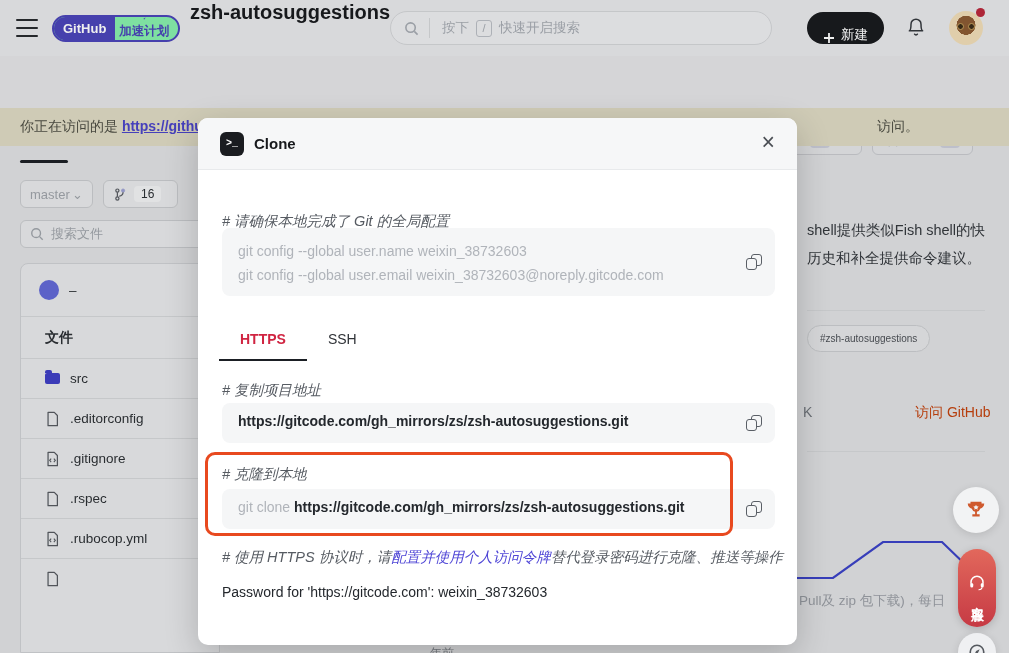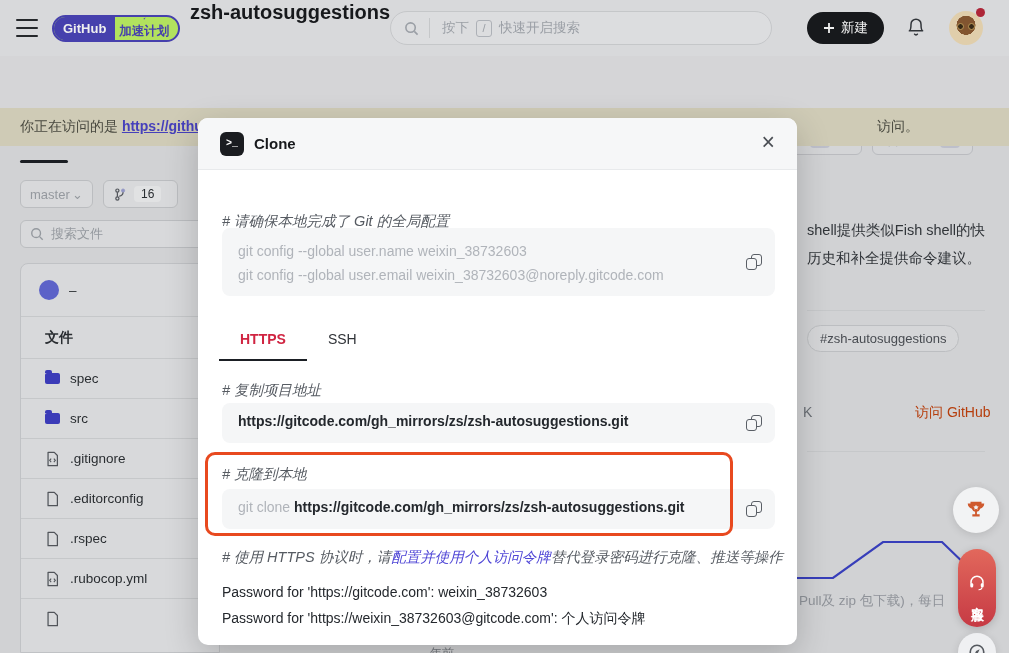--- a/index.html
+++ b/index.html
@@ -4,30 +4,30 @@
 <style>
   * { margin:0; padding:0; box-sizing:border-box; }
   html,body { width:1009px; height:653px; }
   body { font-family:"Liberation Sans","DejaVu Sans",sans-serif; background:#dfe0e2; position:relative; overflow:hidden; color:#26292d; }
   .abs { position:absolute; }
 
   
   .topnav { left:0; top:0; width:1009px; height:56px; background:#e7e8ea; }
   .hamburger { left:16px; top:19px; width:22px; height:18px; display:flex; flex-direction:column; justify-content:space-between; cursor:pointer; }
   .hamburger span { display:block; height:2.4px; background:#26292d; border-radius:2px; }
-  .gh-badge { left:52px; top:15px; height:27px; display:flex; align-items:stretch; border:2px solid #4a43b8; border-radius:14px; overflow:hidden; background:#bef264; }
+  .gh-badge { left:52px; top:15px; height:27px; display:flex; align-items:stretch; border:2px solid #4a43b8; border-radius:14px; overflow:hidden; background:#86efac; }
   .gh-badge .l { background:#4a43b8; color:#fff; font-weight:bold; font-size:13px; padding:0 9px; display:flex; align-items:center; }
   .gh-badge .r { color:#4a43b8; font-weight:bold; font-size:12.5px; padding:0 9px 0 4px; display:flex; align-items:center; gap:3px;flex-direction:column; }
   .repo-title { left:190px; top:1px; font-size:20px; font-weight:600; color:#17191c; }
   .searchbox { left:390px; top:11px; width:382px; height:34px; background:#ebecee; border:1px solid #d2d4d7; border-radius:17px; display:flex; align-items:center; color:#a4a9b0; }
   .searchbox .mag { margin:0 10px 0 13px; }
   .searchbox .vdiv { width:1px; height:20px; background:#d2d4d7; margin-right:12px; }
   .searchbox .ph { font-size:13.5px; display:flex; align-items:center; gap:7px; }
   .keycap { display:inline-flex; align-items:center; justify-content:center; min-width:16px; height:17px; border:1px solid #b9bdc3; border-radius:3px; font-size:11px; padding:0 3px; color:#a4a9b0; }
-  .new-btn { left:807px; top:12px; height:32px; padding:0 16px; background:#17191c; color:#fff; border:none; border-radius:16px; font-size:13.5px; display:flex; align-items:center; gap:6px; cursor:pointer; }
+  .new-btn { left:807px; top:12px; height:32px; padding:0 16px; background:#17191c; color:#fff; border:none; border-radius:16px; font-size:13.5px; display:flex; align-items:flex-end; gap:6px; cursor:pointer; }
   .bell { left:906px; top:17px; color:#33373c; }
   .avatar { left:949px; top:11px; width:34px; height:34px; border-radius:50%; background:radial-gradient(circle at 50% 42%, #8a5a32 0 36%, #efdcb6 37% 100%); position:absolute; cursor:pointer; }
   .avatar .eyes { position:absolute; left:8px; top:12px; width:18px; height:7px; display:flex; justify-content:space-between; }
   .avatar .eyes i { width:7px; height:7px; border-radius:50%; background:#3a2a16; border:1px solid #caa45e; }
   .avatar .dot { position:absolute; right:-2px; top:-3px; width:9px; height:9px; border-radius:50%; background:#b8263a; }
 
   
   .tabbar { left:0; top:56px; width:1009px; height:52px; background:#e3e4e6; }
   .tab { display:flex; align-items:center; gap:8px; font-size:15px; cursor:pointer; }
   .tab-code { left:20px; top:70px; font-weight:bold; color:#17191c; }
@@ -58,21 +58,21 @@
   .frow.commit { height:52px; border-top:none; padding-left:18px; }
   .commit-av { width:20px; height:20px; border-radius:50%; background:#6168d6; }
   .frow.header { height:42px; font-weight:bold; font-size:14px; }
   .fold { width:15px; height:11px; background:#3e3ec4; border-radius:2px; position:relative; }
   .fold:before { content:""; position:absolute; left:0; top:-3px; width:7px; height:3px; background:#3e3ec4; border-radius:2px 2px 0 0; }
   .fico { color:#55595f; }
 
   
   .desc { left:807px; top:216px; font-size:14.5px; color:#33373c; line-height:28px; }
   .hdiv { background:#d3d5d8; height:1px; }
-  .tagpill { left:807px; top:325px; height:27px; border:1px solid #c9cbce; border-radius:14px; background:#e4e5e7; color:#4b4f55; font-size:13px; display:flex; align-items:center; padding:0 12px; cursor:pointer; }
+  .tagpill { left:807px; top:325px; height:27px; border:1px solid #c9cbce; border-radius:14px; background:#e4e5e7; color:#4b4f55; font-size:10px; display:flex; align-items:center; padding:0 12px; cursor:pointer; }
   .stat-k { left:803px; top:404px; font-size:14px; color:#6f747b; }
   .visit-gh { left:915px; top:404px; font-size:14px; color:#c2410c; cursor:pointer; }
   .caption { left:799px; top:592px; font-size:13.5px; color:#989ca3; white-space:nowrap; }
   .under-modal { left:430px; top:645px; font-size:12px; color:#7d8187; }
 
   
   .overlay { left:0; top:0; width:1009px; height:653px; background:rgba(25,28,32,0.07); z-index:10; }
   .modal { left:198px; top:118px; width:599px; height:527px; background:#fff; border-radius:10px; box-shadow:0 10px 34px rgba(0,0,0,0.20); z-index:30; }
   .m-head { position:absolute; left:0; top:0; width:100%; height:52px; background:#f6f7f8; border-bottom:1px solid #e8eaec; border-radius:10px 10px 0 0; display:flex; align-items:center; padding:0 22px; gap:10px; }
   .term-ico { width:24px; height:24px; background:#1a1c20; border-radius:6px; color:#fff; font-size:10px; font-weight:bold; display:flex; align-items:center; justify-content:center; font-family:"Liberation Mono","DejaVu Sans Mono",monospace; }
@@ -218,38 +218,34 @@
 <div class="abs filecard">
   <div class="frow commit">
     <div class="commit-av"></div>
     <span>–</span>
   </div>
   <div class="frow header">
       <span>文件</span>
     </div>
   <div class="frow">
       <span class="fold"></span>
-      <span>spec</span>
-    </div>
-  <div class="frow">
-      <span class="fold"></span>
       <span>src</span>
     </div>
   <div class="frow">
     <svg class="fico" width="15" height="16" viewBox="0 0 16 18">
         <path d="M3 1.5h7l3.5 3.5v11.5h-10.5z" fill="none" stroke="#55595f" stroke-width="1.4" stroke-linejoin="round"></path>
+      </svg>
+    <span>.editorconfig</span>
+  </div>
+  <div class="frow">
+    <svg class="fico" width="15" height="16" viewBox="0 0 16 18">
+        <path d="M3 1.5h7l3.5 3.5v11.5h-10.5z" fill="none" stroke="#55595f" stroke-width="1.4" stroke-linejoin="round"></path>
         <path d="M6.5 8.5l-1.7 2 1.7 2M9.5 8.5l1.7 2-1.7 2" fill="none" stroke="#55595f" stroke-width="1.2"></path>
       </svg>
     <span>.gitignore</span>
-  </div>
-  <div class="frow">
-    <svg class="fico" width="15" height="16" viewBox="0 0 16 18">
-        <path d="M3 1.5h7l3.5 3.5v11.5h-10.5z" fill="none" stroke="#55595f" stroke-width="1.4" stroke-linejoin="round"></path>
-      </svg>
-    <span>.editorconfig</span>
   </div>
   <div class="frow">
     <svg class="fico" width="15" height="16" viewBox="0 0 16 18">
         <path d="M3 1.5h7l3.5 3.5v11.5h-10.5z" fill="none" stroke="#55595f" stroke-width="1.4" stroke-linejoin="round"></path>
       </svg>
     <span>.rspec</span>
   </div>
   <div class="frow">
     <svg class="fico" width="15" height="16" viewBox="0 0 16 18">
         <path d="M3 1.5h7l3.5 3.5v11.5h-10.5z" fill="none" stroke="#55595f" stroke-width="1.4" stroke-linejoin="round"></path>
@@ -322,21 +318,20 @@
         <i class="b1"></i>
         <i class="b2"></i>
       </div>
   </div>
 
   <div class="comment" style="top:430px;white-space:nowrap;">
     <span># 使用 HTTPS 协议时，请</span><span class="lnk">配置并使用个人访问令牌</span><span>替代登录密码进行克隆、推送等操作</span>
   </div>
 
   <div class="cred" style="top:466px;">Password for 'https://gitcode.com': weixin_38732603</div>
-  <div class="cred" style="top:492px;">Password for 'https://weixin_38732603@gitcode.com': 个人访问令牌</div>
 </div>
 
 <div class="abs redbox"></div>
 
 <div class="abs float trophy-c">
   <svg width="22" height="22" viewBox="0 0 24 24">
       <path fill="#cf5a2e" d="M6 3h12v2h3c0 3-2 5-4.2 5.4A6 6 0 0 1 13 14v2.6h3V19H8v-2.4h3V14a6 6 0 0 1-3.8-3.6C5 10 3 8 3 5h3zm13.8 4H18V5h1.9c-.1 1-.8 1.7-.1 2zM6 7c-.7-.3-1.8-1-1.9-2H6z"></path>
       <path fill="#f2f3f4" d="M12 6.2l.9 1.8 2 .3-1.4 1.4.3 2-1.8-1-1.8 1 .3-2L9.1 8.3l2-.3z"></path>
     </svg>
 </div>

